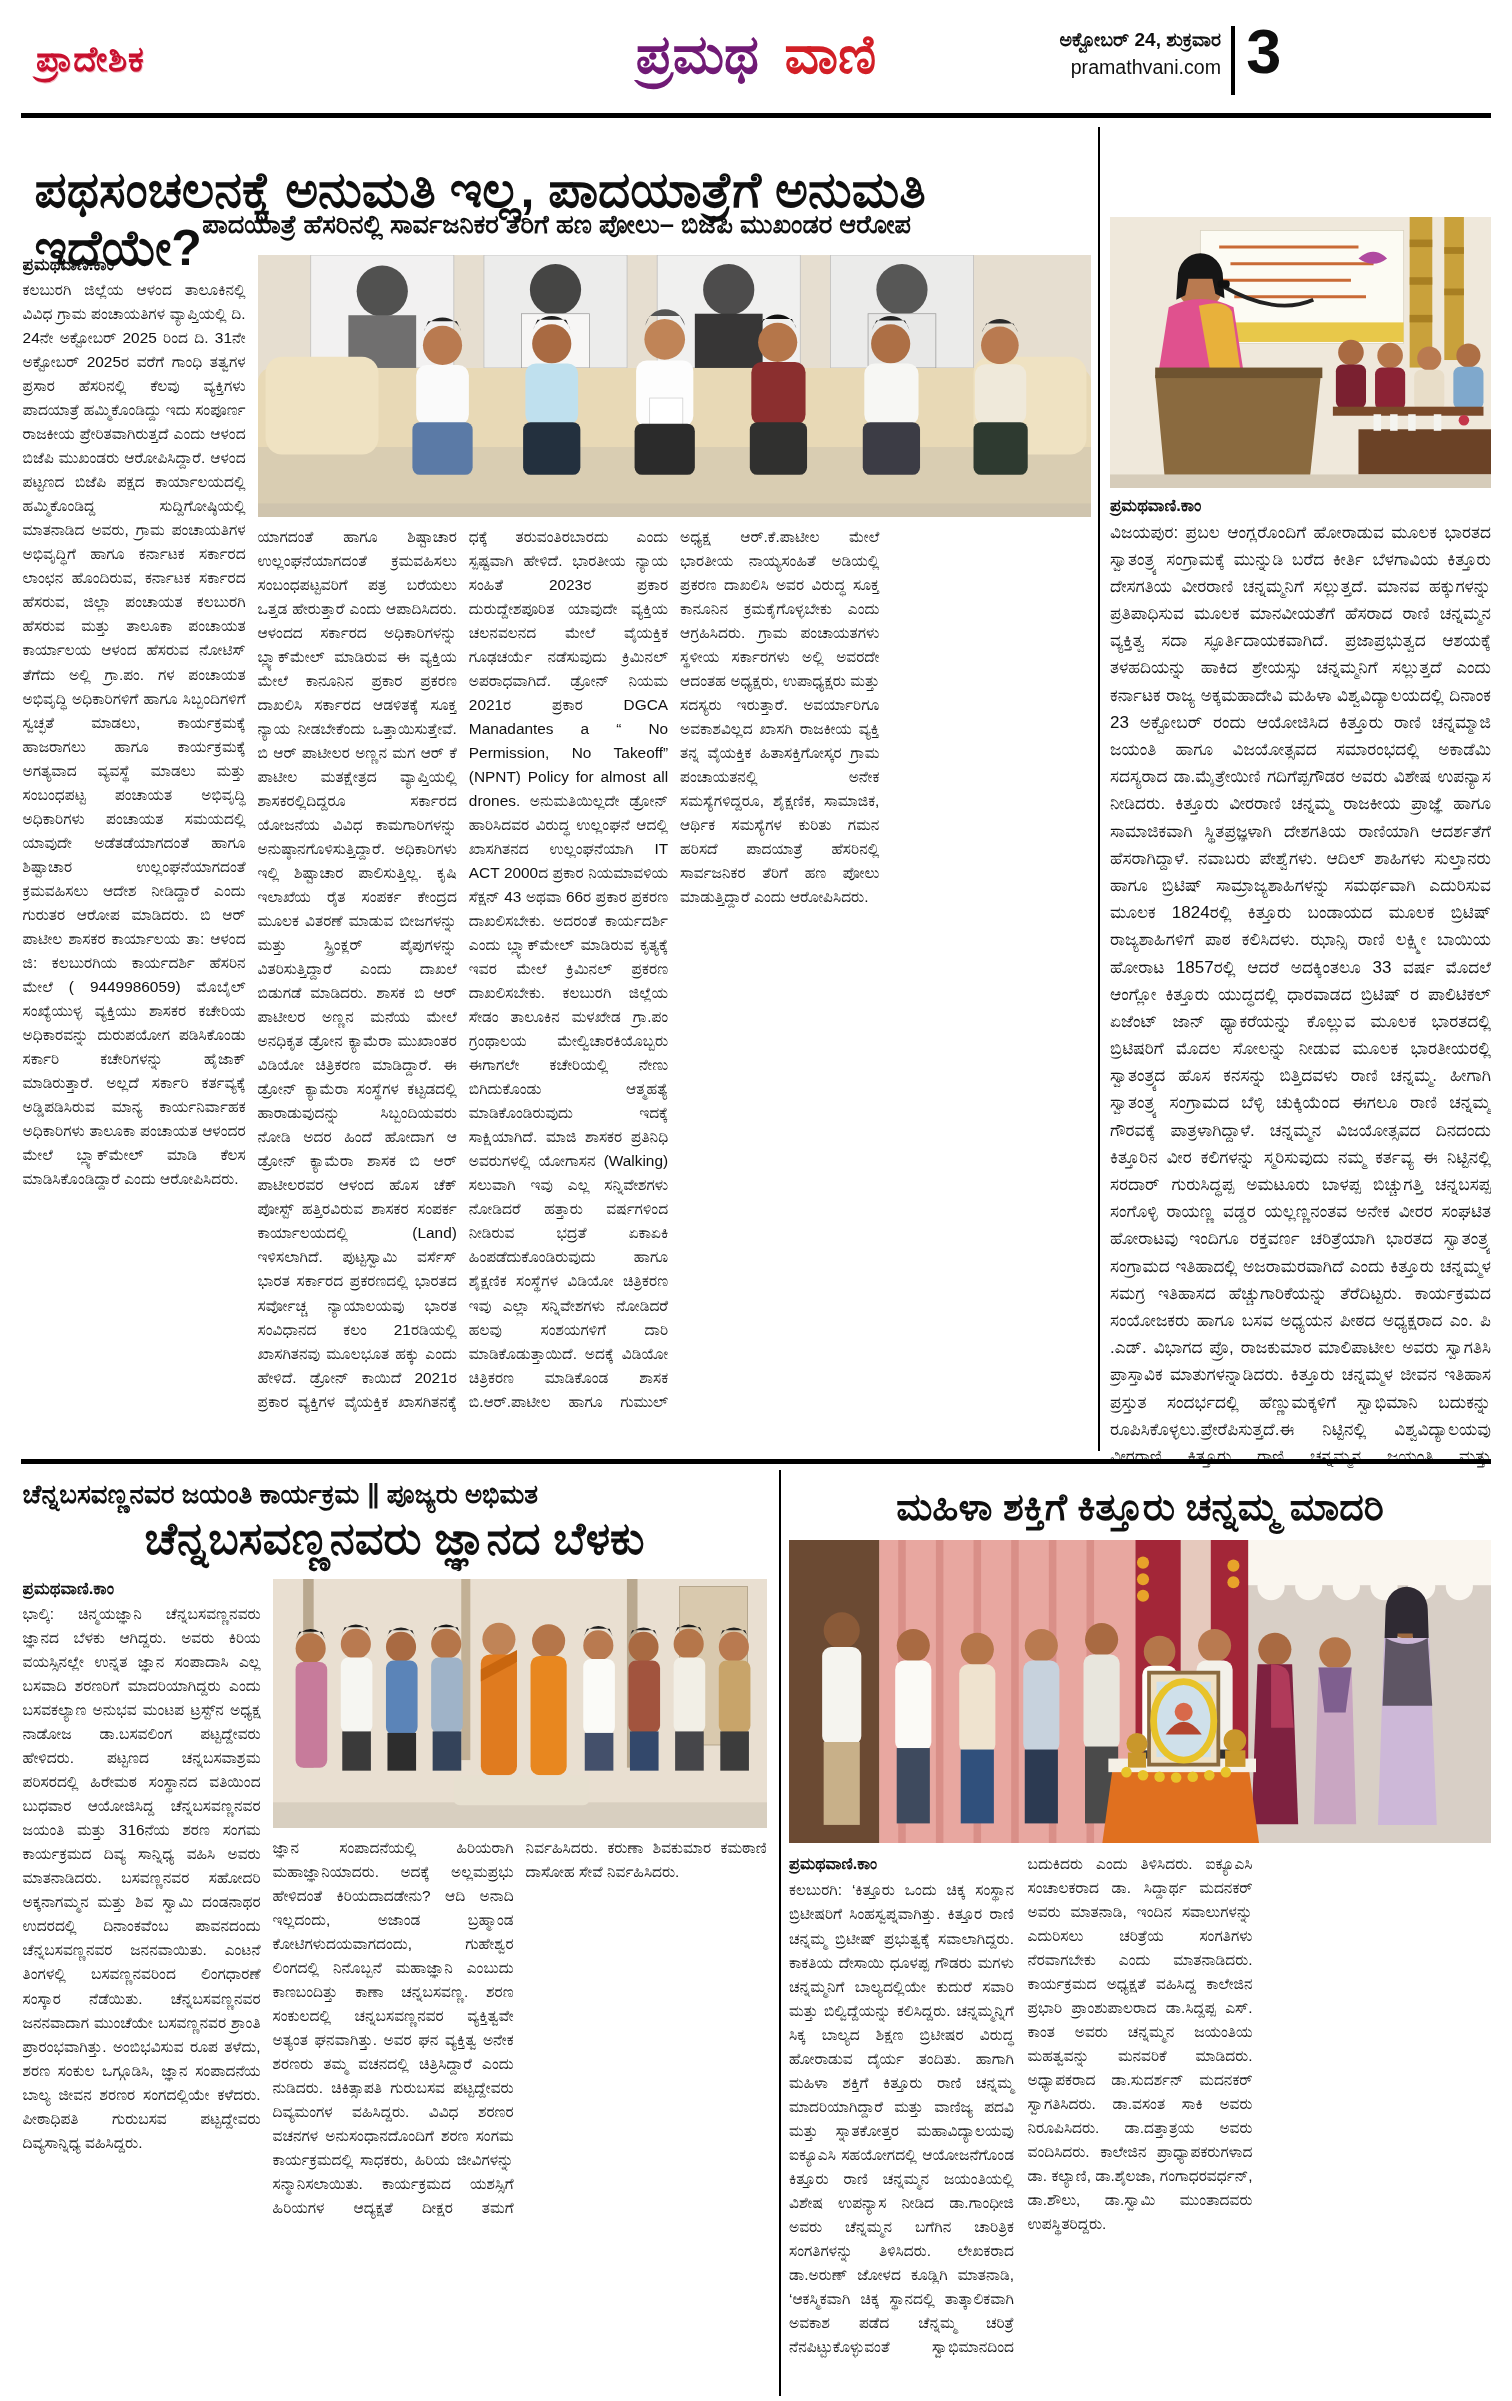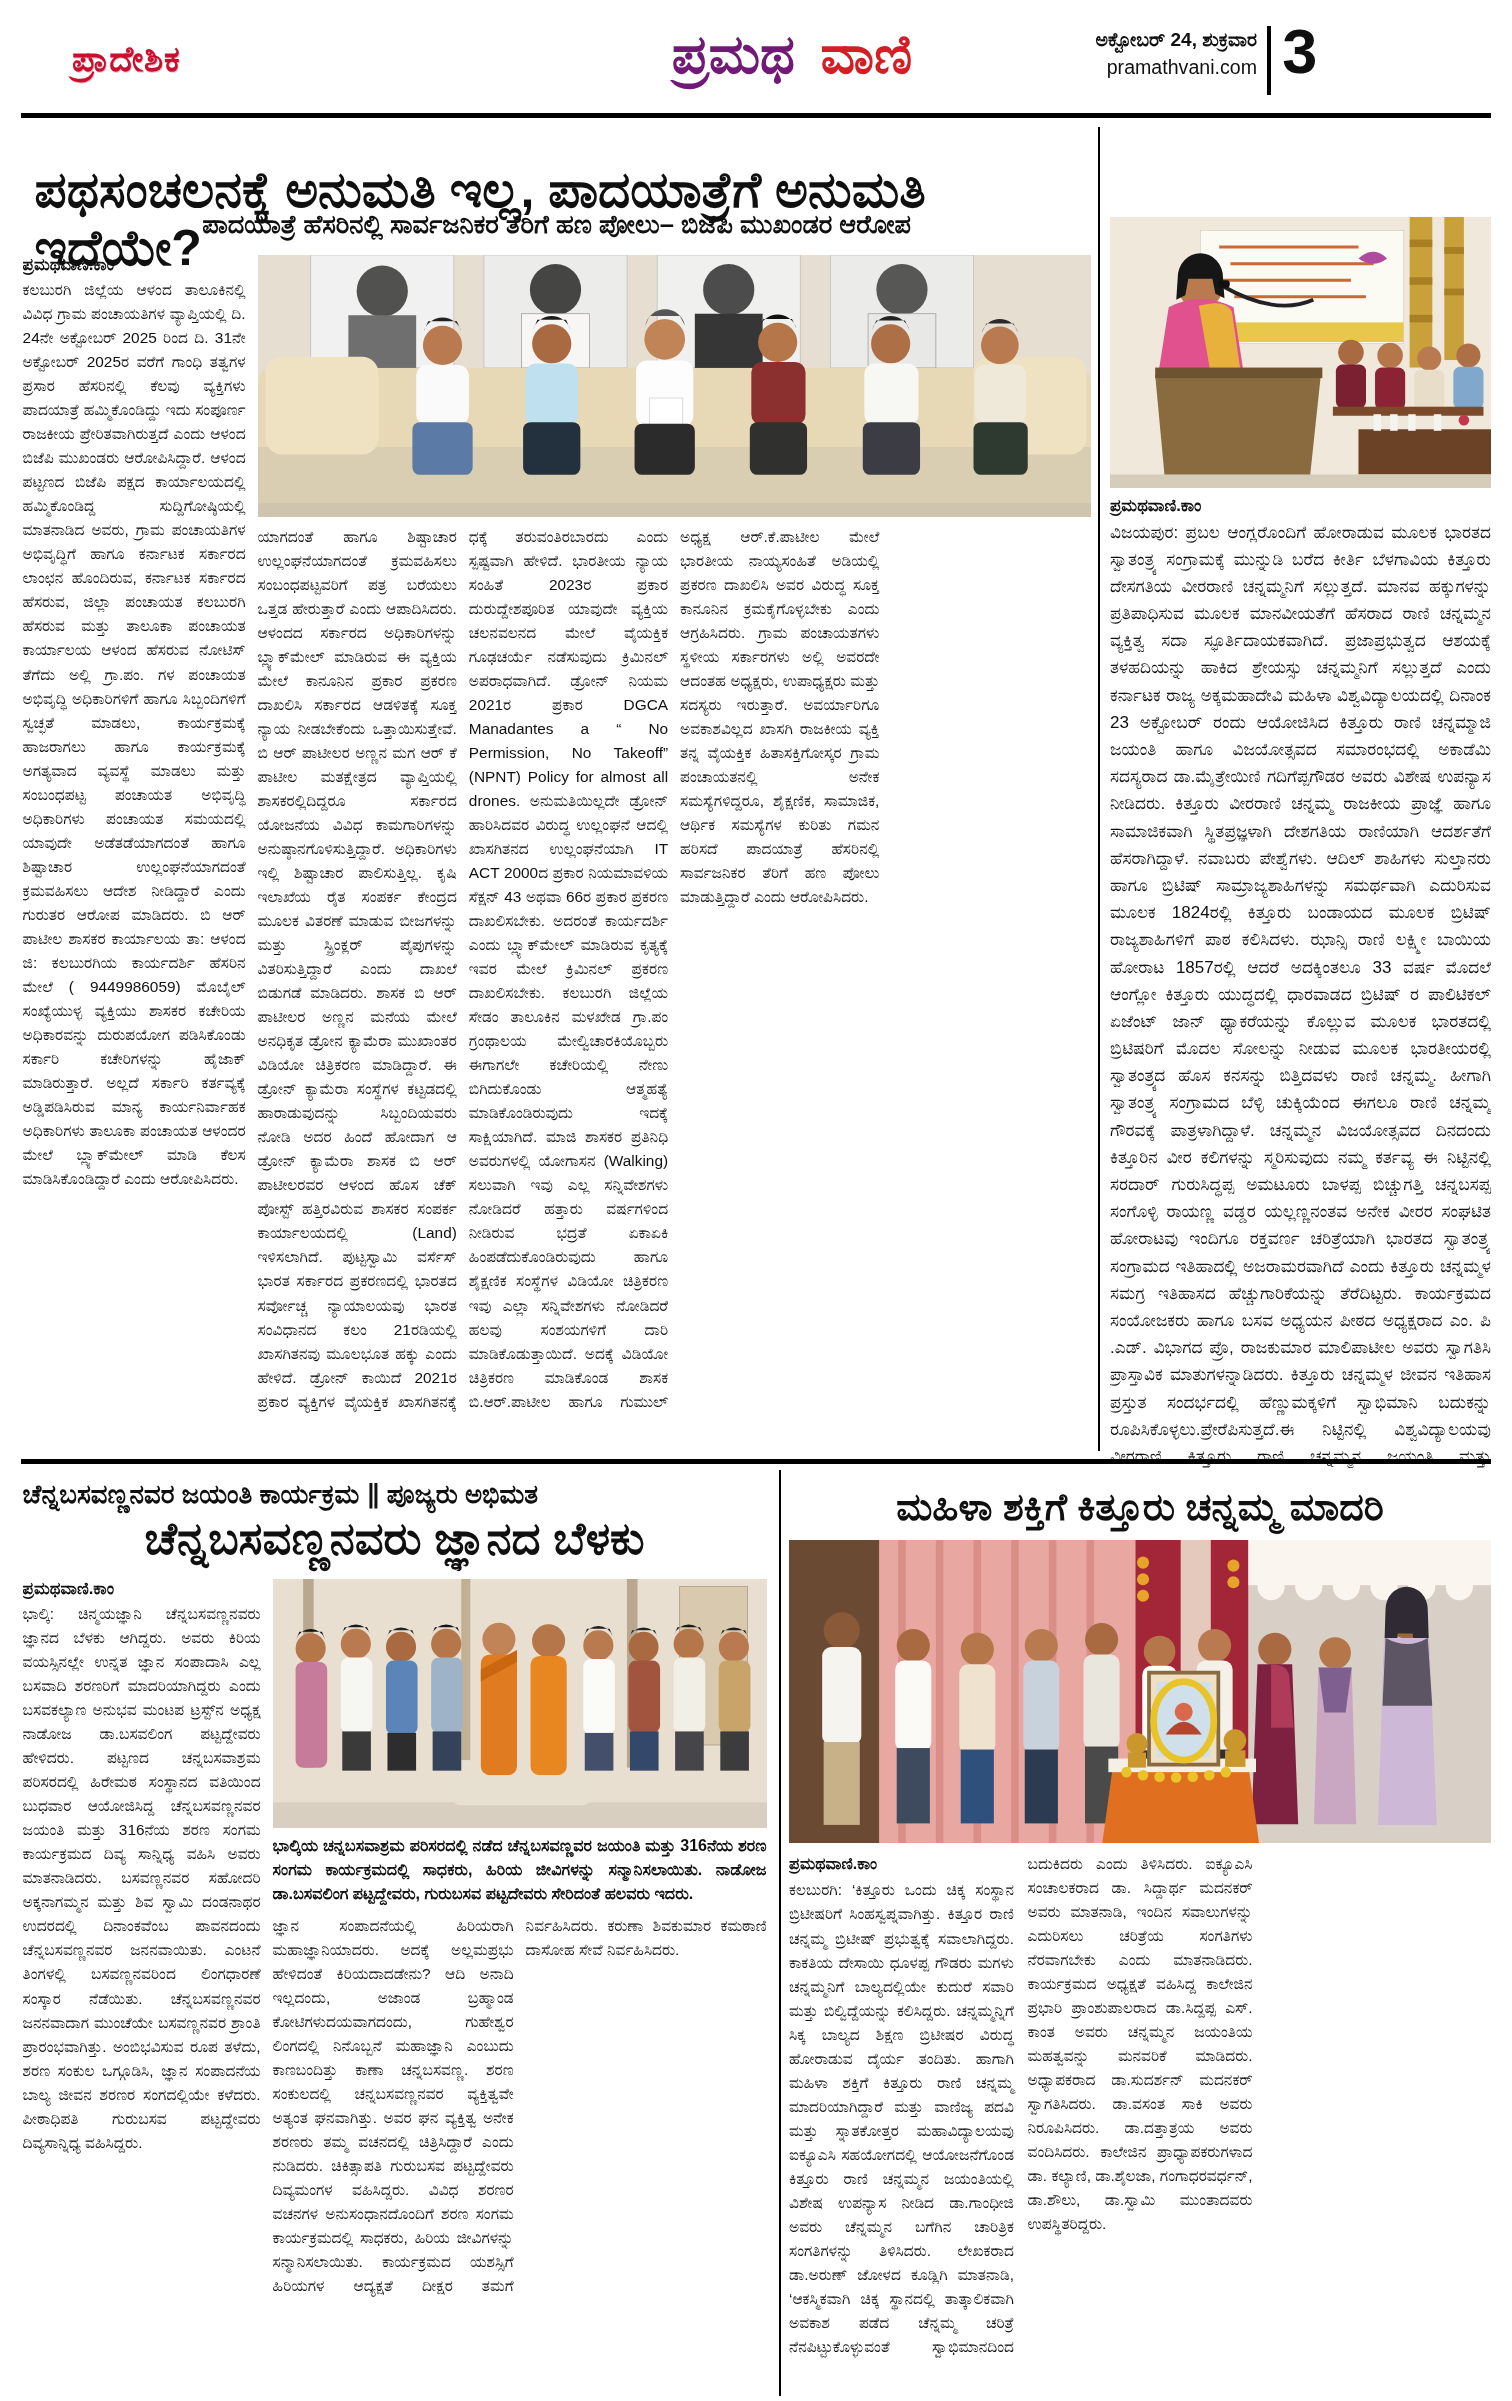--- a/index.html
+++ b/index.html
@@ -1,20 +1,20 @@
 <!DOCTYPE html>
 <html style="font-size:12px"><head>
 <meta charset="utf-8">
 <style>
   html,body{margin:0;padding:0;background:#9a9a9a;}
   #page{position:relative;width:1512px;height:2401px;background:#ffffff;
         font-family:"Liberation Sans","DejaVu Sans",sans-serif;color:#101010;overflow:hidden;}
   .abs{position:absolute;}
   
-  #masthead{left:0;top:0;width:1304px;height:113px;margin-left:36px;}
+  #masthead{left:0;top:0;width:1304px;height:113px;}
   #edition-logo{left:36px;top:39px;font-size:35px;font-weight:bold;color:#c8102e;
                 letter-spacing:0.8px;text-shadow:0.8px 0.8px 0 #f2b9c2;}
   #paper-title{left:0;top:22.6px;width:1512px;text-align:center;font-size:54px;font-weight:bold;}
   #paper-title .blue{color:#701a75;}
   #paper-title .red{color:#d21f26;margin-left:10.5px;}
   #mast-right{right:83px;top:29px;text-align:right;}
   #mast-date{font-size:19px;font-weight:bold;}
   #mast-site{font-size:19.6px;margin-top:4.5px;}
   #page-no-bar{right:69px;top:25.6px;width:3.8px;height:69px;background:#000;}
   #page-no{right:22.6px;top:19.6px;font-size:63px;font-weight:bold;line-height:1;}
@@ -287,21 +287,20 @@
               <rect x="534" y="202" width="38" height="52" fill="#46464a"></rect>
 
             <circle cx="612" cy="90" r="20" fill="#b97a50"></circle>
               <path d="M593 78 a20 20 0 0 1 38 0 l-4 -10 h-30 z" fill="#202020"></path>
             <rect x="592" y="108" width="42" height="96" rx="10" fill="#c8a46a"></rect>
               <rect x="594" y="202" width="38" height="52" fill="#3c3c3c"></rect>
           </g>
           <rect x="0" y="296" width="656" height="34" fill="#d8cfc0"></rect>
           <rect x="240" y="260" width="180" height="40" rx="8" fill="#e7e0d0"></rect>
         </svg>
-        <div id="bl-caption">ಭಾಲ್ಕಿಯ ಚನ್ನಬಸವಾಶ್ರಮ ಪರಿಸರದಲ್ಲಿ ನಡೆದ ಚೆನ್ನಬಸವಣ್ಣವರ ಜಯಂತಿ ಮತ್ತು 316ನೆಯ ಶರಣ ಸಂಗಮ ಕಾರ್ಯಕ್ರಮದಲ್ಲಿ ಸಾಧಕರು, ಹಿರಿಯ ಜೀವಿಗಳನ್ನು ಸನ್ಮಾನಿಸಲಾಯಿತು. ನಾಡೋಜ ಡಾ.ಬಸವಲಿಂಗ ಪಟ್ಟದ್ದೇವರು, ಗುರುಬಸವ ಪಟ್ಟದೇವರು ಸೇರಿದಂತೆ ಹಲವರು ಇದರು.</div>
         <div id="bl-cols" class="bodytext">ಜ್ಞಾನ ಸಂಪಾದನೆಯಲ್ಲಿ ಹಿರಿಯರಾಗಿ ಮಹಾಜ್ಞಾನಿಯಾದರು. ಅದಕ್ಕೆ ಅಲ್ಲಮಪ್ರಭು ಹೇಳಿದಂತೆ ಕಿರಿಯದಾದಡೇನು? ಆದಿ ಅನಾದಿ ಇಲ್ಲದಂದು, ಅಜಾಂಡ ಬ್ರಹ್ಮಾಂಡ ಕೋಟಿಗಳುದಯವಾಗದಂದು, ಗುಹೇಶ್ವರ ಲಿಂಗದಲ್ಲಿ ನಿನೊಬ್ಬನೆ ಮಹಾಜ್ಞಾನಿ ಎಂಬುದು ಕಾಣಬಂದಿತ್ತು ಕಾಣಾ ಚನ್ನಬಸವಣ್ಣ. ಶರಣ ಸಂಕುಲದಲ್ಲಿ ಚನ್ನಬಸವಣ್ಣನವರ ವ್ಯಕ್ತಿತ್ವವೇ ಅತ್ಯಂತ ಘನವಾಗಿತ್ತು. ಅವರ ಘನ ವ್ಯಕ್ತಿತ್ವ ಅನೇಕ ಶರಣರು ತಮ್ಮ ವಚನದಲ್ಲಿ ಚಿತ್ರಿಸಿದ್ದಾರೆ ಎಂದು ನುಡಿದರು. ಚಿಕಿತ್ಸಾಪತಿ ಗುರುಬಸವ ಪಟ್ಟದ್ದೇವರು ದಿವ್ಯಮಂಗಳ ವಹಿಸಿದ್ದರು. ವಿವಿಧ ಶರಣರ ವಚನಗಳ ಅನುಸಂಧಾನದೊಂದಿಗೆ ಶರಣ ಸಂಗಮ ಕಾರ್ಯಕ್ರಮದಲ್ಲಿ ಸಾಧಕರು, ಹಿರಿಯ ಜೀವಿಗಳನ್ನು ಸನ್ಮಾನಿಸಲಾಯಿತು. ಕಾರ್ಯಕ್ರಮದ ಯಶಸ್ಸಿಗೆ ಹಿರಿಯಗಳ ಆದ್ಯಕ್ಷತೆ ದೀಕ್ಷರ ತಮಗೆ ನಿರ್ವಹಿಸಿದರು. ಕರುಣಾ ಶಿವಕುಮಾರ ಕಮಠಾಣಿ ದಾಸೋಹ ಸೇವೆ ನಿರ್ವಹಿಸಿದರು.</div>
       </div>
     </div>
   </div>
 
   <div id="br-art" class="abs">
     <div id="br-headline" class="abs headline">ಮಹಿಳಾ ಶಕ್ತಿಗೆ ಕಿತ್ತೂರು ಚನ್ನಮ್ಮ ಮಾದರಿ</div>
     <div id="br-photo-wrap" class="abs">
 
       <svg class="photo" viewBox="0 0 932 402" preserveAspectRatio="none" style="width:702px;height:303px;">

